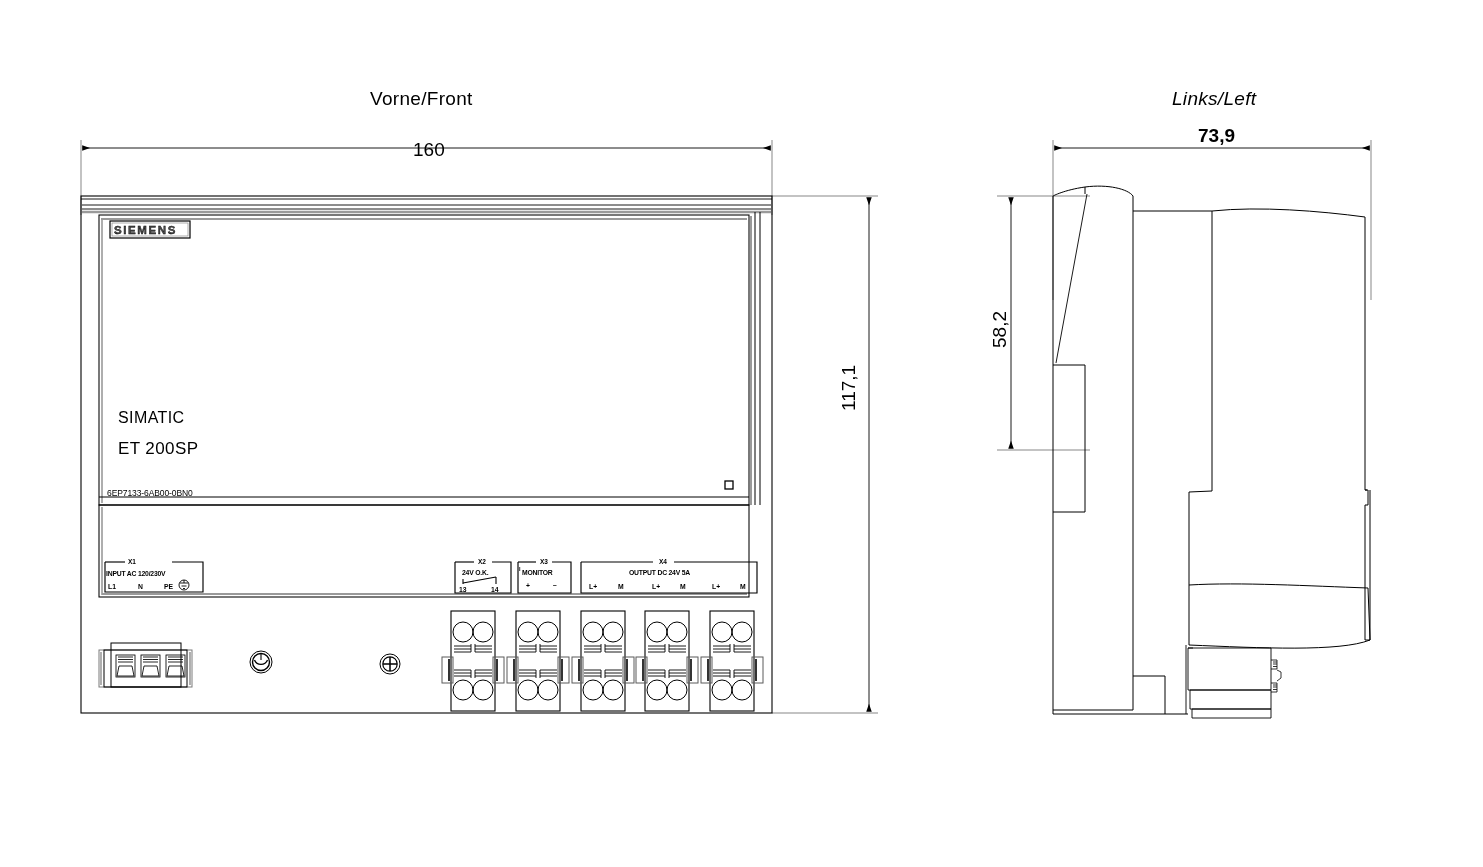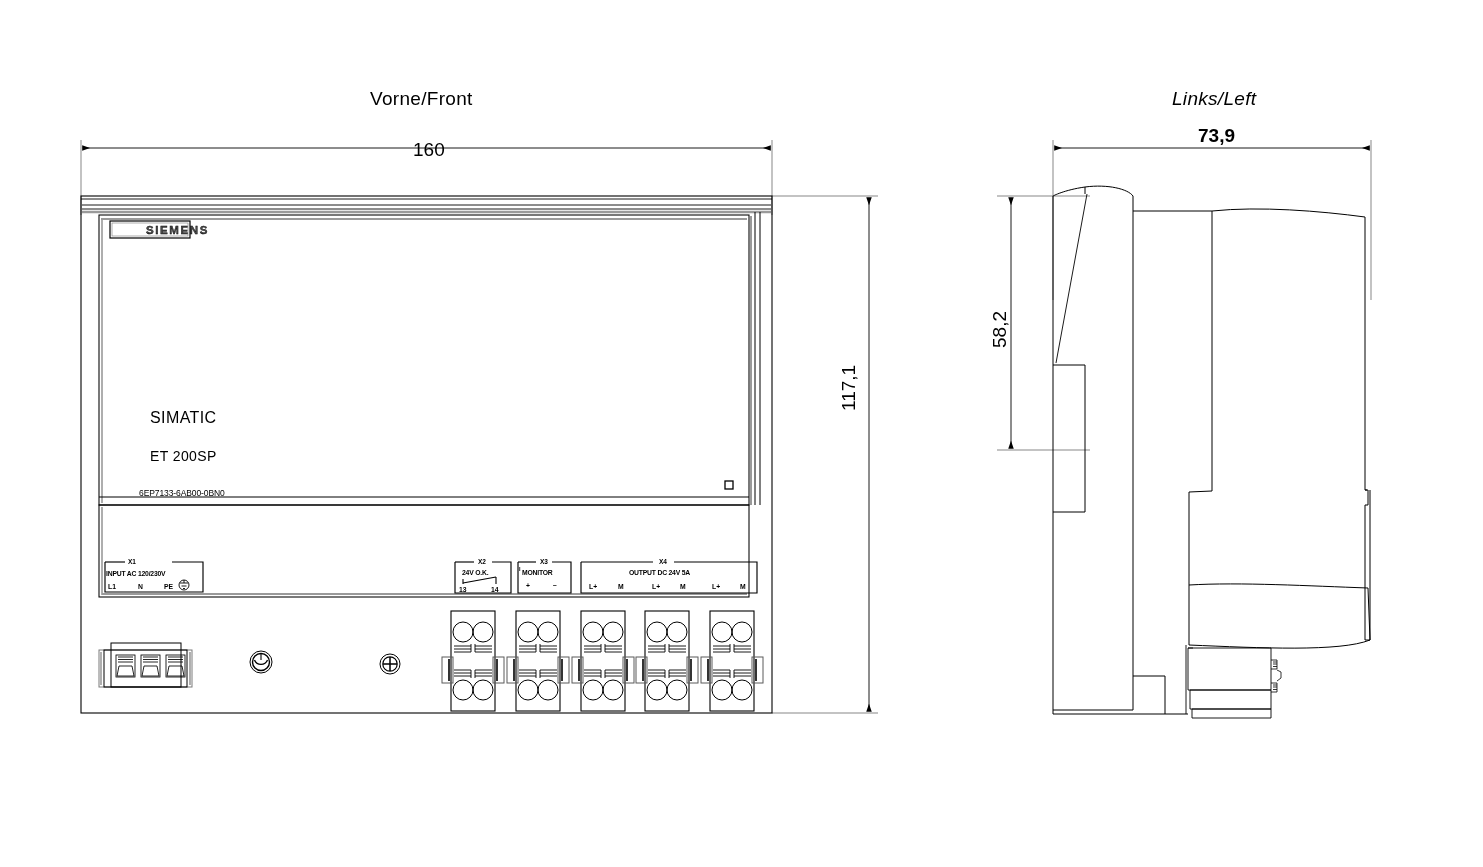--- a/index.html
+++ b/index.html
@@ -45,31 +45,31 @@
     transform: rotate(-90deg);
     transform-origin: left top;
   }
   #dim-582-text {
     left: 989px; top: 348px;
     transform: rotate(-90deg);
     transform-origin: left top;
   }
 
   
-  .fv-text { position: absolute; white-space: nowrap; color:#000;margin-left:32px; }
+  .fv-text { position: absolute; white-space: nowrap; color:#000; }
   #siemens-logo-text {
     left: 114px; top: 224px;
     font-size: 11.5px;
     letter-spacing: 1.6px;
     font-weight: bold;
     color: #4a4a4a;
     -webkit-text-stroke: 0.4px #000;
   }
   #product-family-text { left: 118px; top: 409px; font-size: 16px; letter-spacing: 0.4px;}
-  #product-type-text   { left: 118px; top: 448px; font-size: 14px; letter-spacing: 0.4px;}
+  #product-type-text   { left: 118px; top: 439px; font-size: 17px; letter-spacing: 0.4px;}
   #order-number-text   { left: 107px; top: 488px; font-size: 8.5px; font-weight: normal; letter-spacing: -0.1px;}
 
   .tb-id   { position:absolute; font-size:6.5px; font-weight:bold; white-space:nowrap; letter-spacing:-0.1px;}
   .tb-desc { position:absolute; font-size:6.8px; font-weight:bold; white-space:nowrap; letter-spacing:-0.2px;}
   .tb-pin  { position:absolute; font-size:6.8px; font-weight:bold; white-space:nowrap;}
 </style>
 </head>
 <body>
 
 <div id="front-view-title" class="view-title">Vorne/Front</div>

